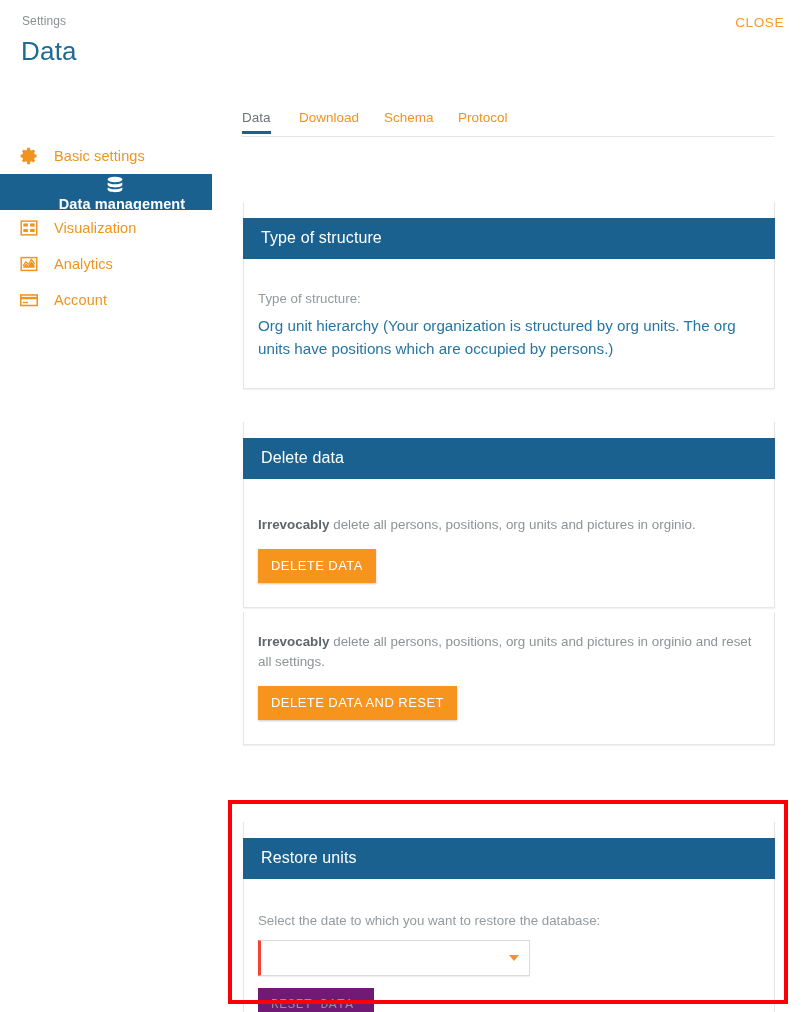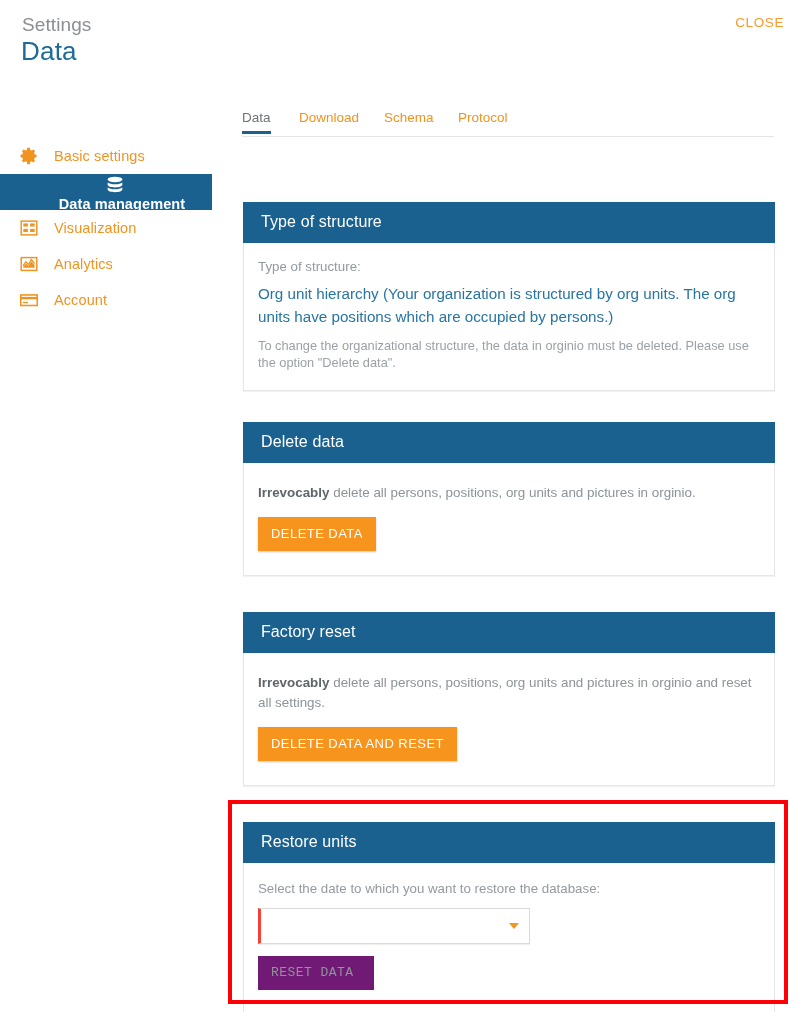--- a/index.html
+++ b/index.html
@@ -13,21 +13,21 @@
     width: 804px;
     height: 1012px;
     overflow: hidden;
     background: #ffffff;
   }
 
   
   .topbar { position: absolute; left: 0; top: 0; width: 804px; height: 86px; }
   .breadcrumb {
     position: absolute; left: 22px; top: 14px;
-    font-size: 19px; color: #8a8f94; letter-spacing: .1px;
+    font-size: 12px; color: #8a8f94; letter-spacing: .1px;
   }
   .page-title {
     position: absolute; left: 21px; top: 36px;
     font-size: 26px; color: #1c6a96; font-weight: 400; letter-spacing: .2px;
   }
   .close-btn {
     position: absolute; right: 20px; top: 15px;
     font-size: 13.5px; color: #f79a2b; letter-spacing: .6px;
     cursor: pointer; background: none; border: none; padding: 0;
     font-family: inherit;
@@ -69,21 +69,21 @@
     position: absolute; left: 1px; width: 532px;
     background: #ffffff;
     border: 1px solid #e4e6e8;
     border-top: none;
     box-shadow: 0 1px 1px rgba(0,0,0,.05);
   }
   .card-header {
     background: #1a6190; color: #ffffff;
     font-size: 16px; font-weight: 400;
     padding: 11px 0 12px 18px;
-    margin: 0 -1px; position: relative;
+    margin: 16px -1px; position: relative;
     letter-spacing: .1px;
   }
   .card-body { padding: 14px 18px 18px 14px; }
 
   .muted { color: #939a9f; font-size: 13.3px; line-height: 1.45; }
   .blue-text {
     color: #2775a3; font-size: 15.2px; line-height: 1.48;
     margin: 7px 0 10px 0;
   }
   .desc { color: #9ba1a6; font-size: 12.8px; line-height: 1.32; margin: 0; }
@@ -212,34 +212,32 @@
       <div class="tab" style="left:57px;">Download</div>
       <div class="tab" style="left:142px;">Schema</div>
       <div class="tab" style="left:216px;">Protocol</div>
     </div>
 
     <div class="card" style="top:202px;">
       <div class="card-header">Type of structure</div>
       <div class="card-body">
         <div class="muted">Type of structure:</div>
         <div class="blue-text">Org unit hierarchy (Your organization is structured by org units. The org units have positions which are occupied by persons.)</div>
-        <p class="desc">To change the organizational structure, the data in orginio must be deleted. Please use the option "Delete data".</p>
       </div>
     </div>
 
     <div class="card" style="top:422px;">
       <div class="card-header">Delete data</div>
       <div class="card-body" style="padding-top:20px;padding-bottom:24px;">
         <p class="body-line"><b>Irrevocably</b><span> delete all persons, positions, org units and pictures in orginio.</span></p>
         <button class="btn-orange">DELETE DATA</button>
       </div>
     </div>
 
     <div class="card" style="top:612px;">
-      <div class="card-header">Factory reset</div>
       <div class="card-body" style="padding-top:20px;padding-bottom:24px;padding-right:14px;">
         <p class="body-line"><b>Irrevocably</b><span> delete all persons, positions, org units and pictures in orginio and reset all settings.</span></p>
         <button class="btn-orange">DELETE DATA AND RESET</button>
       </div>
     </div>
 
     <div class="card" style="top:822px;">
       <div class="card-header">Restore units</div>
       <div class="card-body" style="padding-top:16px;padding-bottom:22px;">
         <div class="muted">Select the date to which you want to restore the database:</div>

